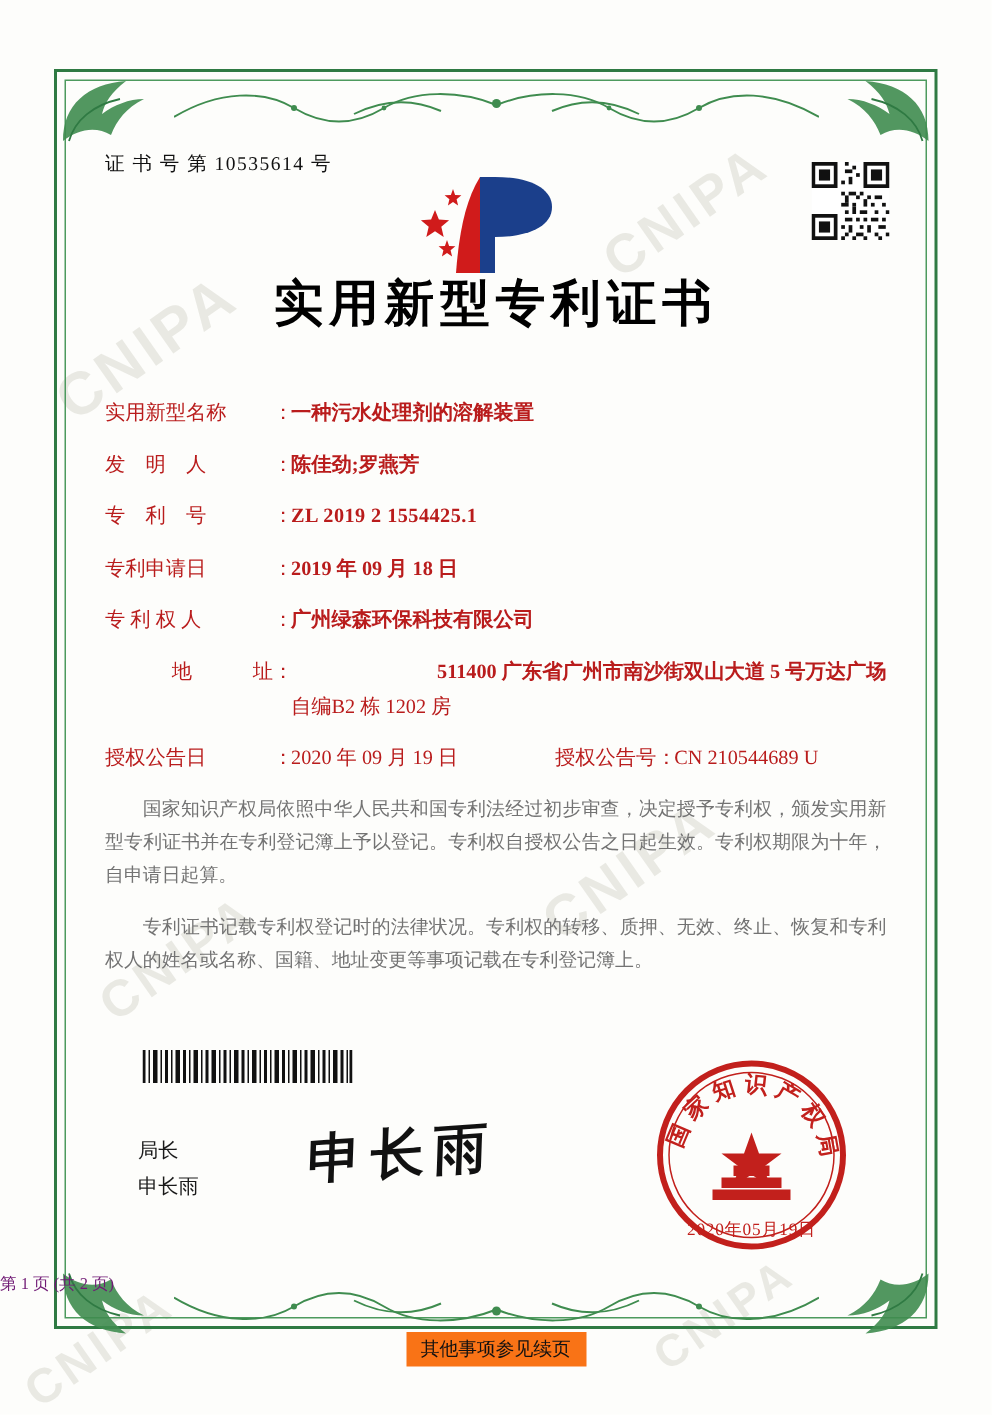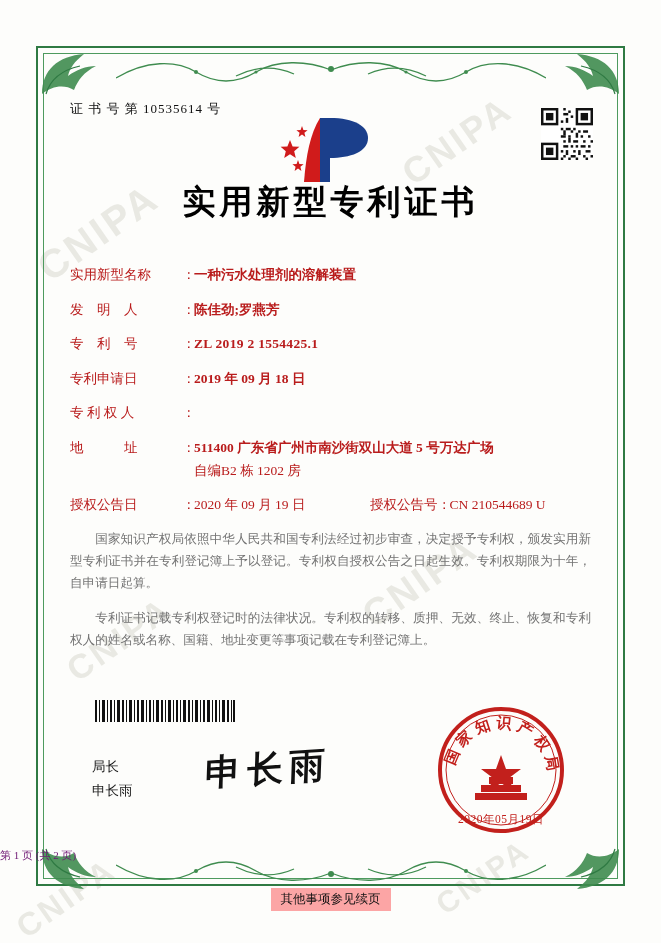--- a/index.html
+++ b/index.html
@@ -254,21 +254,21 @@
     z-index: 5;
   }
 
   .footnote {
     position: absolute;
     left: 50%;
     top: 888px;
     transform: translateX(-50%);
     font-size: 12.5px;
     color: #111;
-    background: #fca5a5;
+    background: #f97316;
     padding: 3px 10px;
     z-index: 5;
   }
 </style>
 </head>
 <body>
 
 <div class="page">
 
   <div class="watermark wm1">CNIPA</div>
@@ -425,23 +425,24 @@
 
       <div class="field-row">
         <span class="f-label">专利申请日</span>
         <span class="f-colon">：</span>
         <span class="f-value">2019 年 09 月 18 日</span>
       </div>
 
       <div class="field-row">
         <span class="f-label">专 利 权 人</span>
         <span class="f-colon">：</span>
-      </div>
-
-      <div class="field-row" style="margin-bottom:4px;">
+        <span class="f-value">广州绿森环保科技有限公司</span>
+      </div>
+
+      <div class="field-row" style="margin-bottom:4px;text-align:right;">
         <span class="f-label">地　　　址</span>
         <span class="f-colon">：</span>
         <span class="f-value">511400 广东省广州市南沙街双山大道 5 号万达广场</span>
       </div>
       <div class="f-sub" style="margin-bottom:18px;">自编B2 栋 1202 房</div>
 
       <div class="two-col">
         <span class="left">
           <span class="f-label">授权公告日</span>
           <span class="f-colon">：</span>

